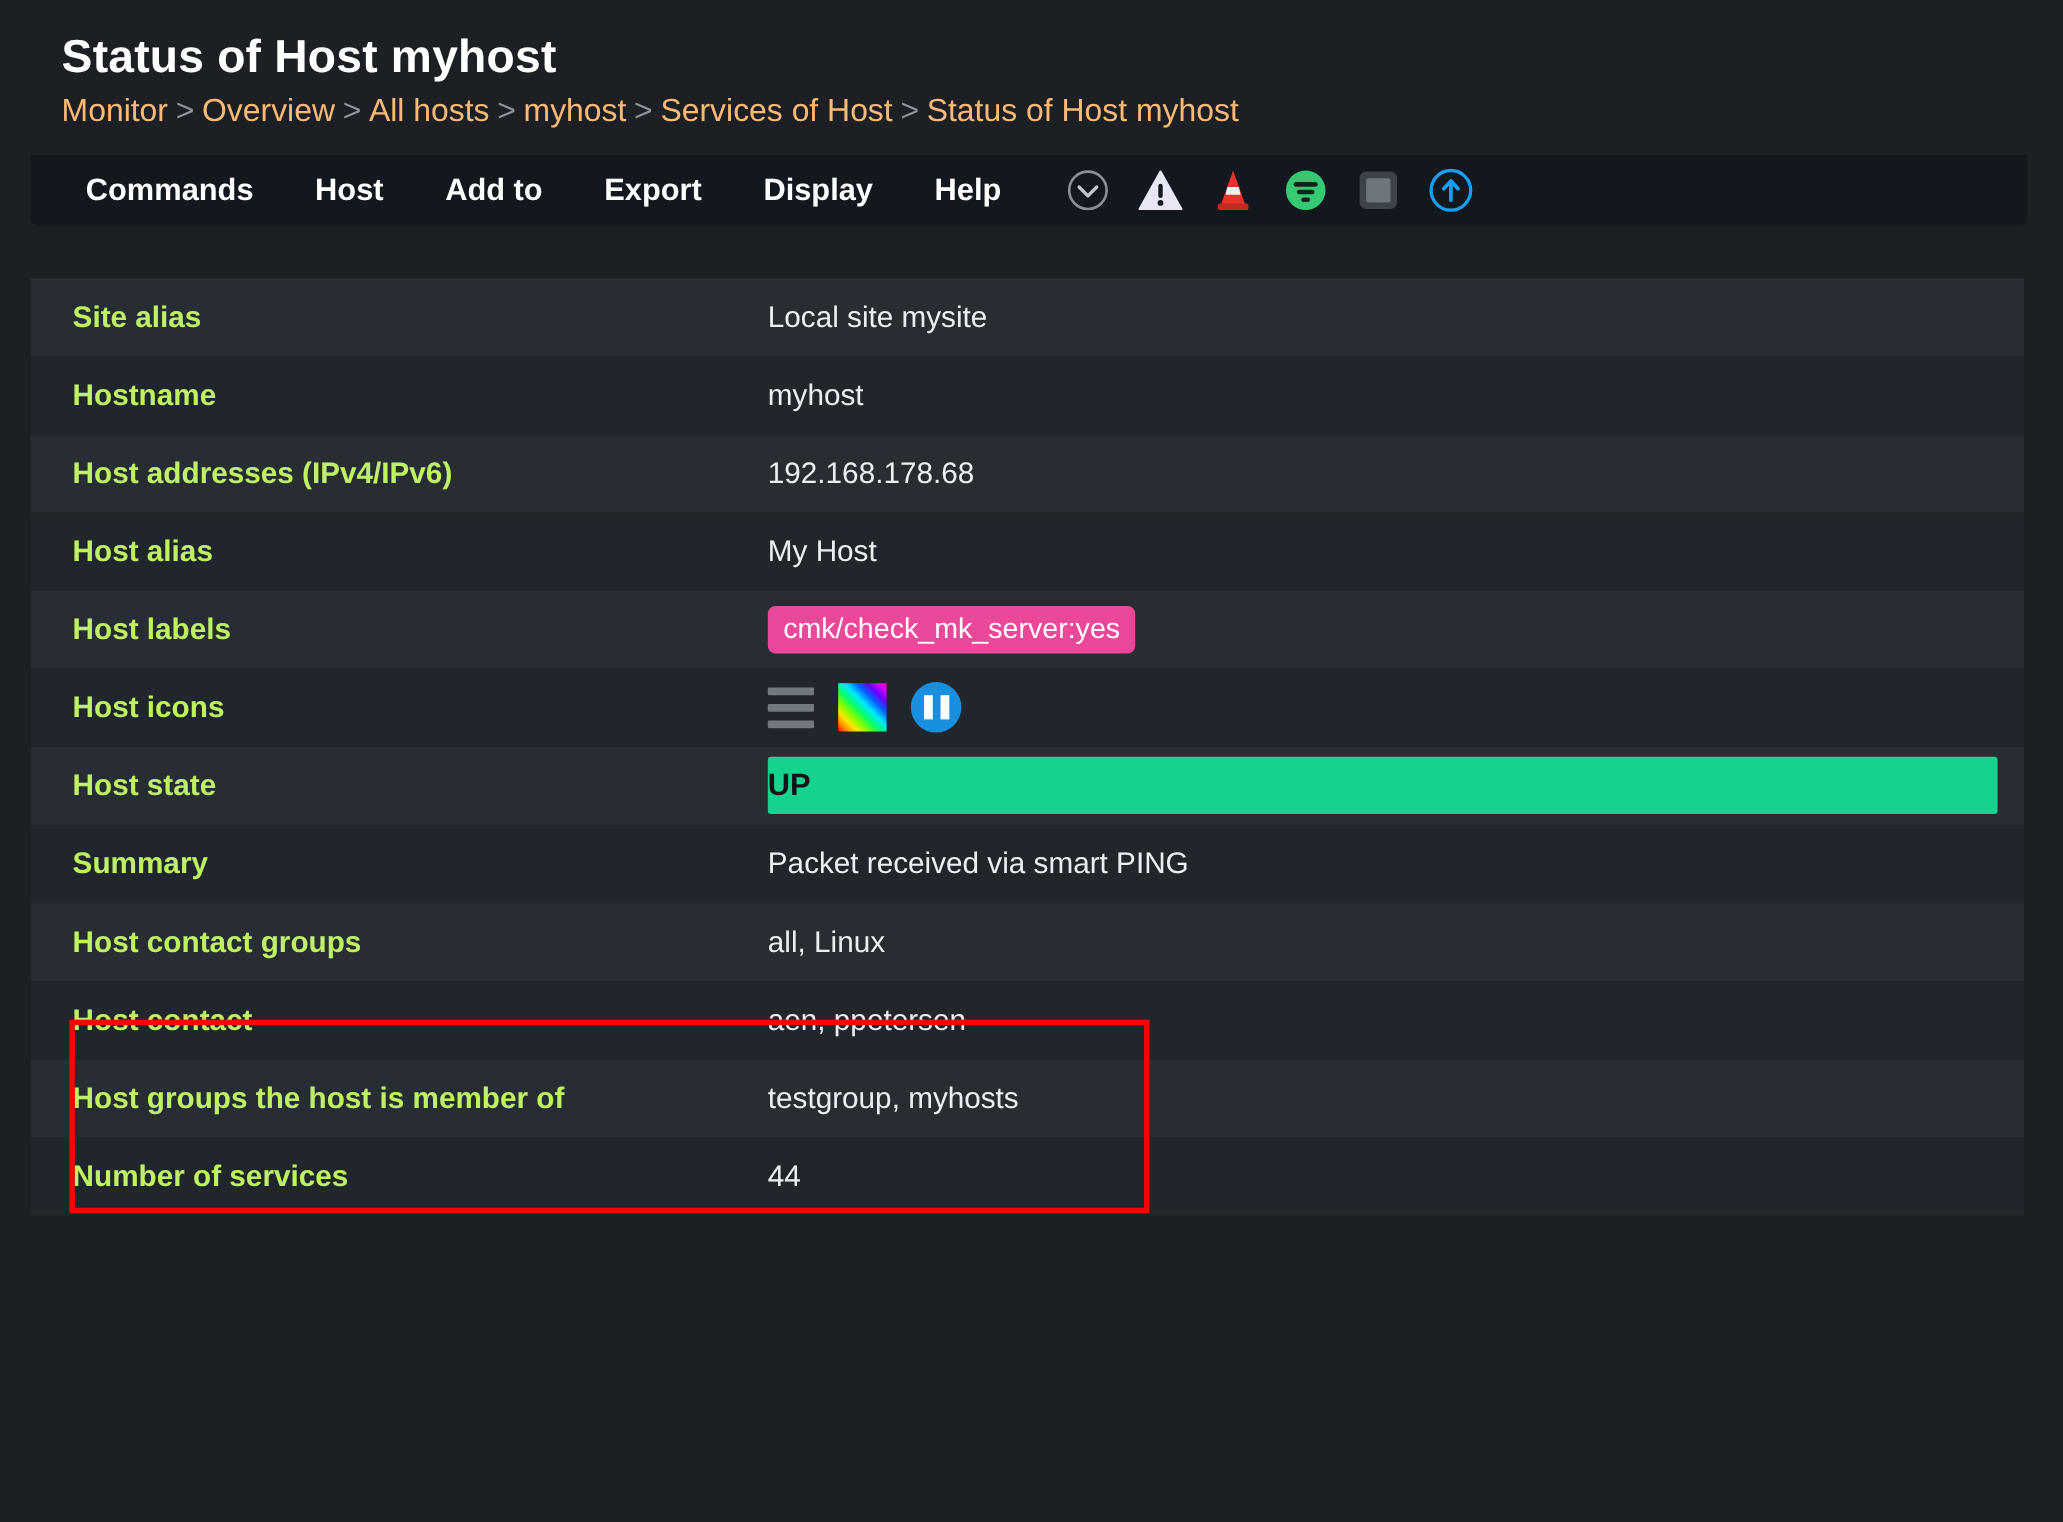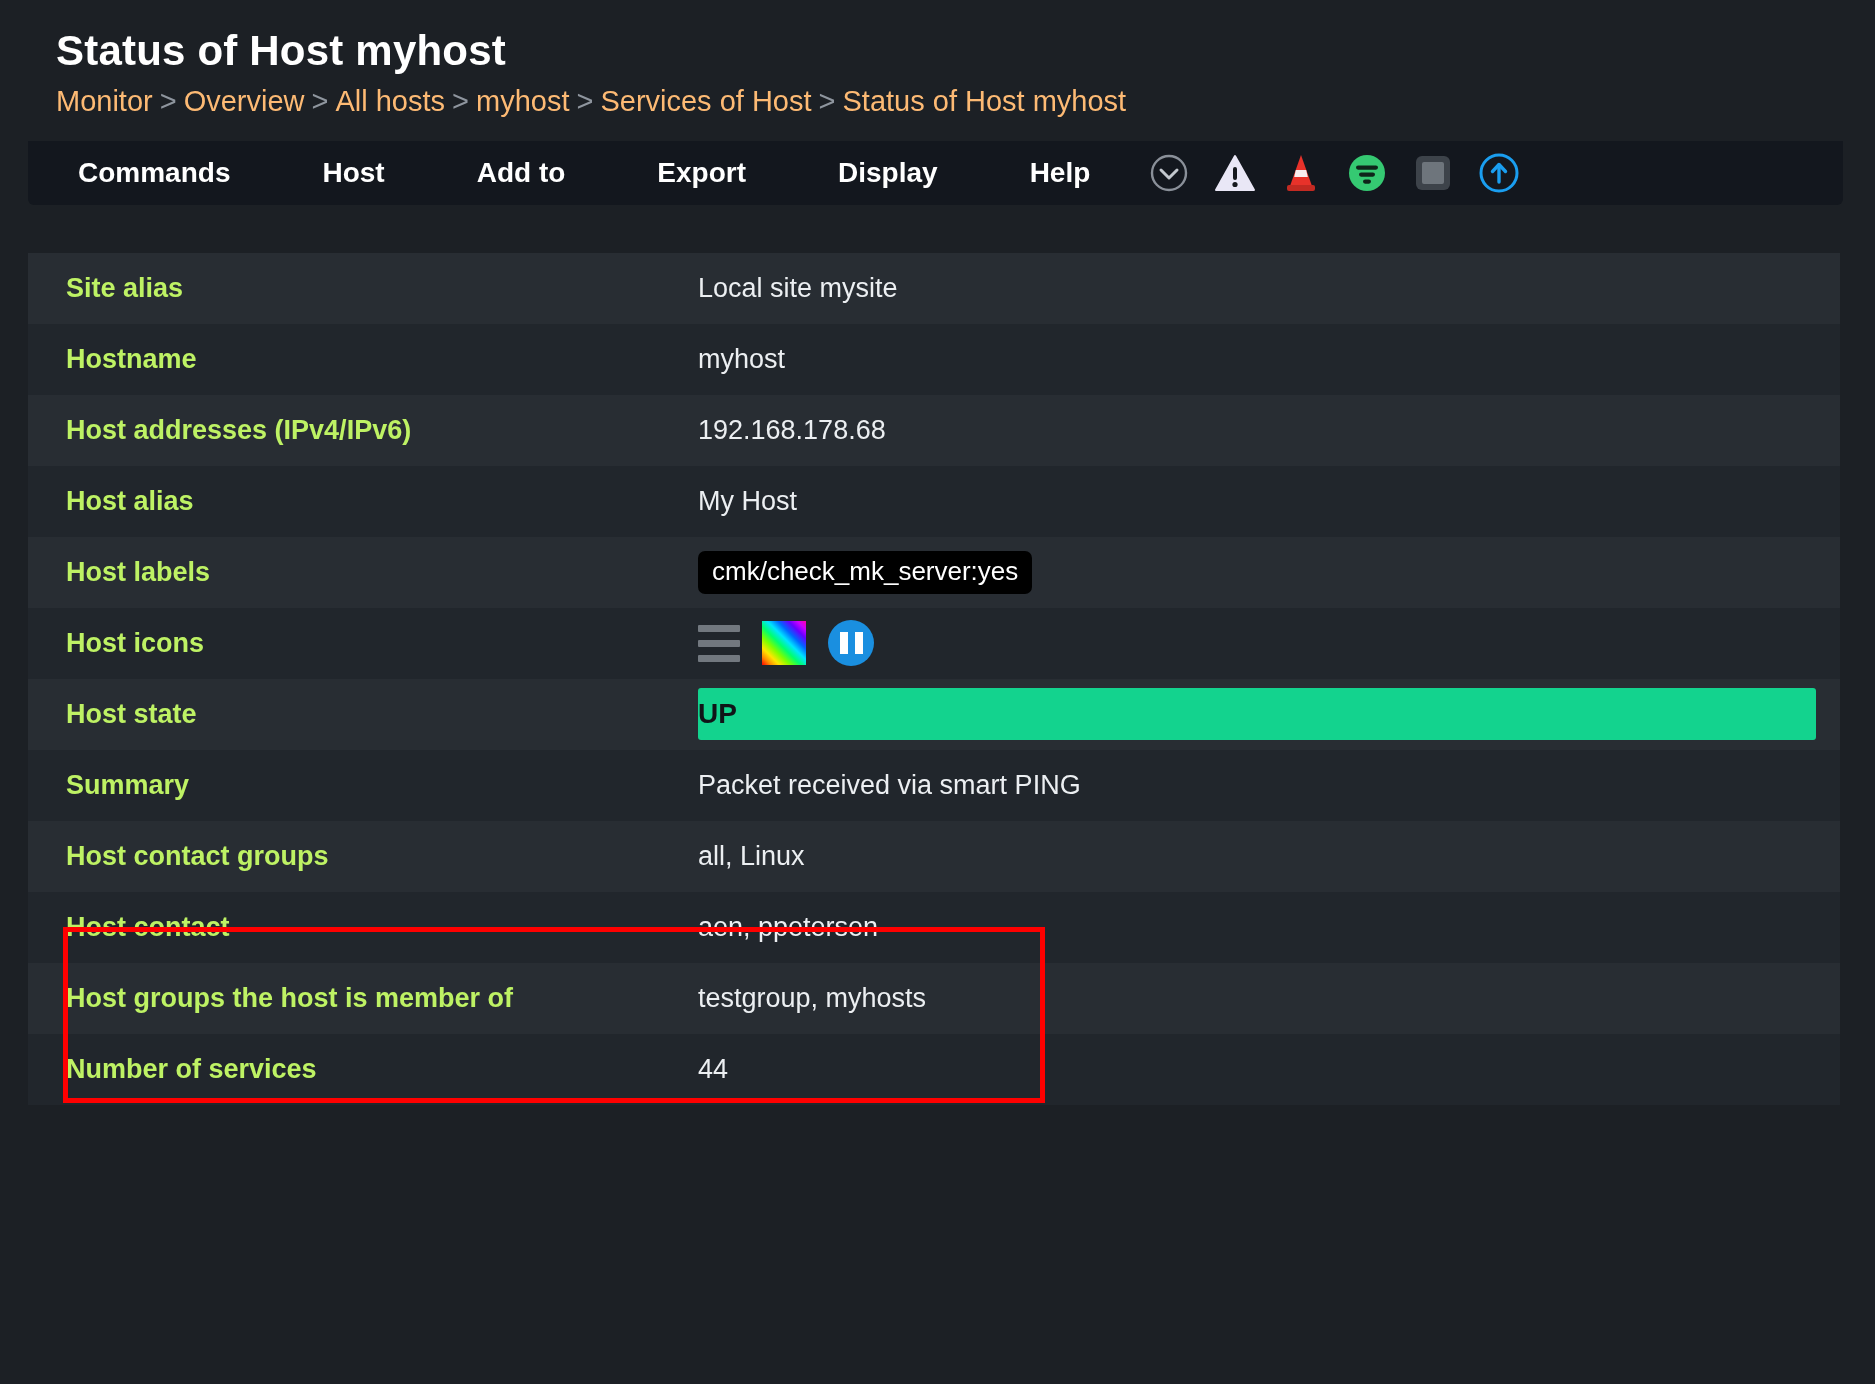--- a/index.html
+++ b/index.html
@@ -93,21 +93,21 @@
     color: #eceff2;
     display: flex;
     align-items: center;
     min-width: 0;
     padding-right: 18px;
   }
 
   
   .label-chip {
     display: inline-block;
-    background: #000000;
+    background: #ec4899;
     color: #ffffff;
     font-size: 26px;
     border-radius: 7px;
     padding: 5px 14px 7px 14px;
     margin-right: 28px;
     white-space: nowrap;
   }
 
   
   .hicons { display: flex; align-items: center; gap: 22px; }
@@ -153,21 +153,21 @@
 </style>
 </head>
 <body>
 
 <div id="header">
   <div id="page-title">Status of Host myhost</div>
   <div id="breadcrumb"><span class="crumb">Monitor</span><span class="sep">&gt;</span><span class="crumb">Overview</span><span class="sep">&gt;</span><span class="crumb">All hosts</span><span class="sep">&gt;</span><span class="crumb">myhost</span><span class="sep">&gt;</span><span class="crumb">Services of Host</span><span class="sep">&gt;</span><span class="crumb">Status of Host myhost</span></div>
 </div>
 
 <div id="toolbar">
-  <div id="toolbar-menus" style="display:flex;align-items:center;gap:36px;">
+  <div id="toolbar-menus" style="display:flex;align-items:center;">
       <div class="tb-item">Commands</div>
       <div class="tb-item">Host</div>
       <div class="tb-item">Add to</div>
       <div class="tb-item">Export</div>
       <div class="tb-item">Display</div>
       <div class="tb-item">Help</div>
     </div>
   <div class="tb-icons" id="toolbar-icons">
 
     <div class="tb-icon">

